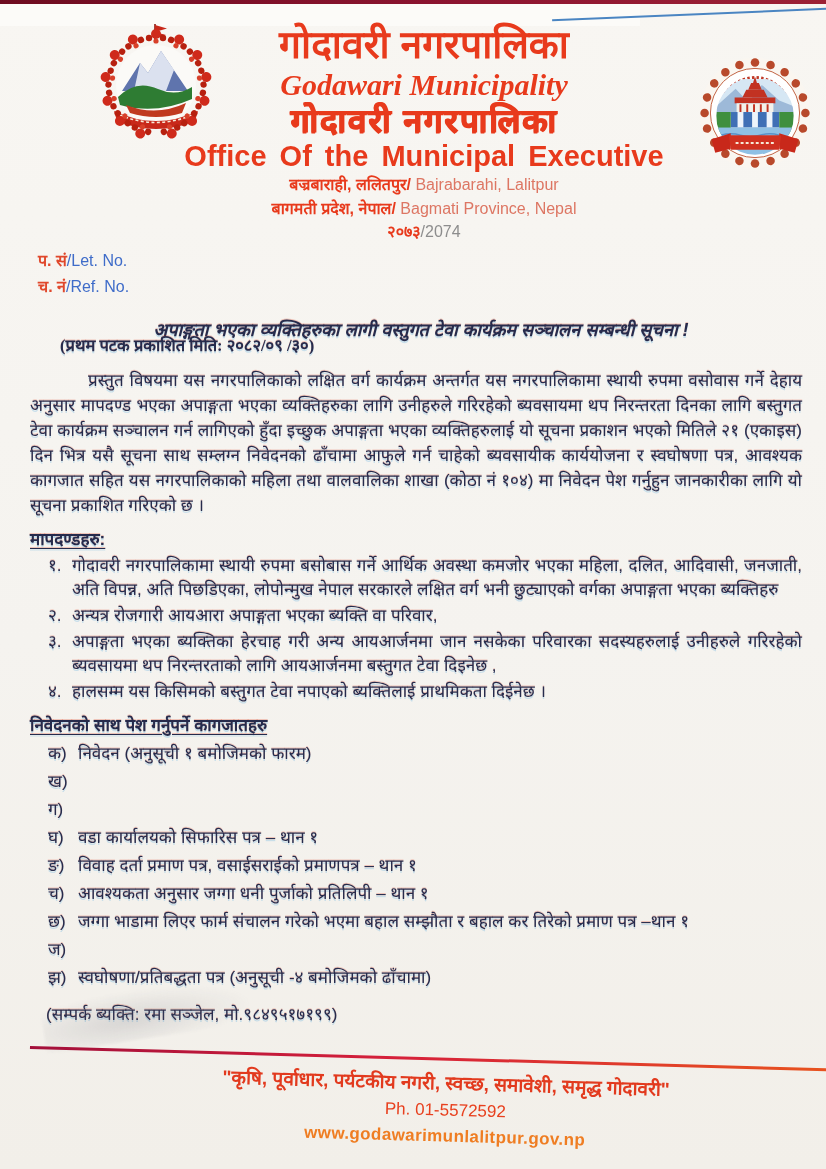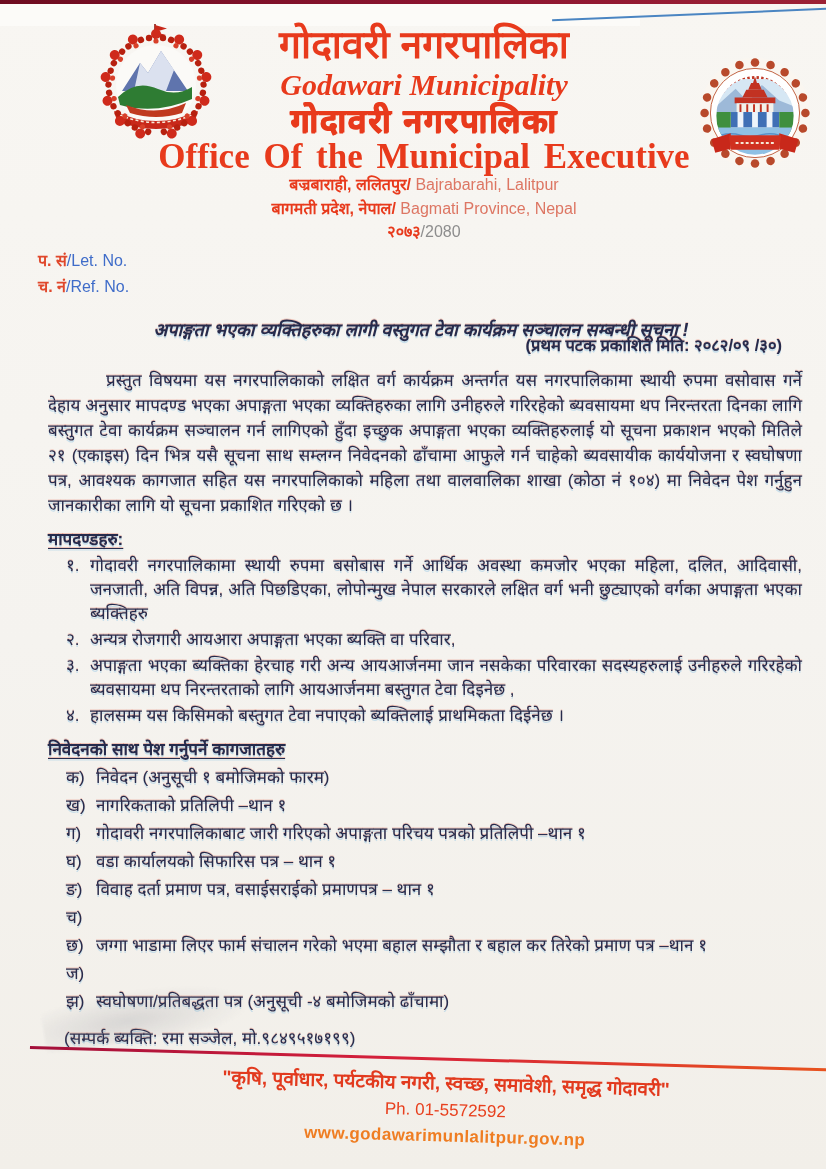--- a/index.html
+++ b/index.html
@@ -24,39 +24,39 @@
     transform:rotate(-9deg);filter:blur(1px);}
   
   .emblem-left{position:absolute;left:96px;top:22px;width:120px;height:122px;}
   .emblem-right{position:absolute;left:692px;top:50px;width:126px;height:126px;}
   .header-center{position:absolute;left:138px;top:22px;width:572px;text-align:center;color:var(--accent);}
   .h-np{font-size:39px;font-weight:bold;line-height:46px;}
   .h-en{font-family:var(--serif);font-size:30px;font-weight:bold;line-height:33px;font-style:italic;}
   .h-dec{font-size:33px;font-weight:bold;line-height:40px;letter-spacing:2px;
     text-shadow:1.3px 0 0 currentColor,0 1px 0 currentColor;}
   .h-office-np{font-size:30px;font-weight:bold;line-height:37px;}
-  .h-office-en{font-family:Liberation Serif, serif;font-size:35px;font-weight:bold;line-height:31px;word-spacing:5px;}
+  .h-office-en{font-family:Liberation Sans, sans-serif;font-size:29px;font-weight:bold;line-height:31px;word-spacing:5px;}
   .h-addr{font-size:16px;line-height:22px;margin-top:2px;}
   .h-addr .np{color:var(--accent);font-weight:bold;}
   .h-addr .en{color:#dd7663;}
   .h-year{font-size:16px;line-height:21px;margin-top:1px;}
   .h-year .np{color:var(--accent);font-weight:bold;}
   .h-year .en{color:#8d8d8d;}
   .num-field{position:absolute;left:38px;font-size:16px;line-height:20px;}
   .num-field .np{color:#e0482c;font-weight:bold;}
   .num-field .en{color:#3f6cc9;}
   .let-no{top:251px;} .ref-no{top:277px;}
   
   .ink{color:var(--ink);
     text-shadow:0 -1px 0 rgba(220,60,30,.26),0 1.5px 0 rgba(40,150,220,.22);}
   .title{position:absolute;left:60px;right:44px;top:306px;text-align:center;
     font-size:18px;font-weight:bold;line-height:24px;font-style:italic;}
-  .subtitle{position:absolute;left:60px;right:44px;top:333px;text-align:right;
-    font-size:16.5px;font-weight:bold;}
-  .doc-body{position:absolute;left:48px;right:24px;top:368px;}
+  .subtitle{position:absolute;left:60px;right:44px;top:333px;text-align:left;
+    font-size:16.5px;font-weight:bold;font-family:Liberation Serif, serif;}
+  .doc-body{position:absolute;left:30px;right:24px;top:368px;}
   .para{margin:0;font-size:17px;line-height:25px;text-align:justify;text-indent:58px;}
   .sec-head{margin-top:9px;font-weight:bold;font-size:17px;
     text-decoration:underline;text-underline-offset:3px;}
   ol.criteria,ul.docs{list-style:none;margin:4px 0 0 0;padding:0 0 0 18px;}
   ol.criteria li{display:flex;font-size:17px;line-height:24px;margin-bottom:2px;text-align:justify;}
   ol.criteria .num{flex:none;width:24px;}
   ul.docs{margin-top:6px;}
   ul.docs li{display:flex;font-size:17px;line-height:23px;margin-bottom:5px;}
   ul.docs .num{flex:none;width:30px;}
   .contact{margin-top:13px;padding-left:16px;font-size:17px;}
@@ -177,21 +177,21 @@
     <div class="h-en">Godawari Municipality</div>
     <div class="h-dec">गोदावरी नगरपालिका</div>
     <div class="h-office-en">Office Of the Municipal Executive</div>
     <div class="h-addr">
       <span class="np">बज्रबाराही, ललितपुर/</span><span class="en"> Bajrabarahi, Lalitpur</span>
     </div>
     <div class="h-addr">
       <span class="np">बागमती प्रदेश, नेपाल/</span><span class="en"> Bagmati Province, Nepal</span>
     </div>
     <div class="h-year">
-      <span class="np">२०७३</span><span class="en">/2080</span>
+      <span class="np">२०७३</span><span class="en">/2074</span>
     </div>
   </header>
 
   <div class="num-field let-no">
     <span class="np">प. सं</span><span class="en">/Let. No.</span>
   </div>
   <div class="num-field ref-no">
     <span class="np">च. नं</span><span class="en">/Ref. No.</span>
   </div>
 
@@ -222,36 +222,35 @@
     </ol>
 
     <div class="sec-head ink">निवेदनको साथ पेश गर्नुपर्ने कागजातहरु</div>
     <ul class="docs">
       <li>
         <span class="num ink">क)</span>
         <span class="txt ink">निवेदन (अनुसूची १ बमोजिमको फारम)</span>
       </li>
       <li>
         <span class="num ink">ख)</span>
-        <span class="txt ink">नागरिकताको प्रतिलिपी –थान १</span>
       </li>
       <li>
         <span class="num ink">ग)</span>
-        <span class="txt ink">गोदावरी नगरपालिकाबाट जारी गरिएको अपाङ्गता परिचय पत्रको प्रतिलिपी –थान १</span>
       </li>
       <li>
         <span class="num ink">घ)</span>
         <span class="txt ink">वडा कार्यालयको सिफारिस पत्र – थान १</span>
       </li>
       <li>
         <span class="num ink">ङ)</span>
         <span class="txt ink">विवाह दर्ता प्रमाण पत्र, वसाईसराईको प्रमाणपत्र – थान १</span>
       </li>
       <li>
         <span class="num ink">च)</span>
+        <span class="txt ink">आवश्यकता अनुसार जग्गा धनी पुर्जाको प्रतिलिपी – थान १</span>
       </li>
       <li>
         <span class="num ink">छ)</span>
         <span class="txt ink">जग्गा भाडामा लिएर फार्म संचालन गरेको भएमा बहाल सम्झौता  र बहाल कर तिरेको प्रमाण पत्र –थान १</span>
       </li>
       <li>
         <span class="num ink">ज)</span>
       </li>
       <li>
         <span class="num ink">झ)</span>

